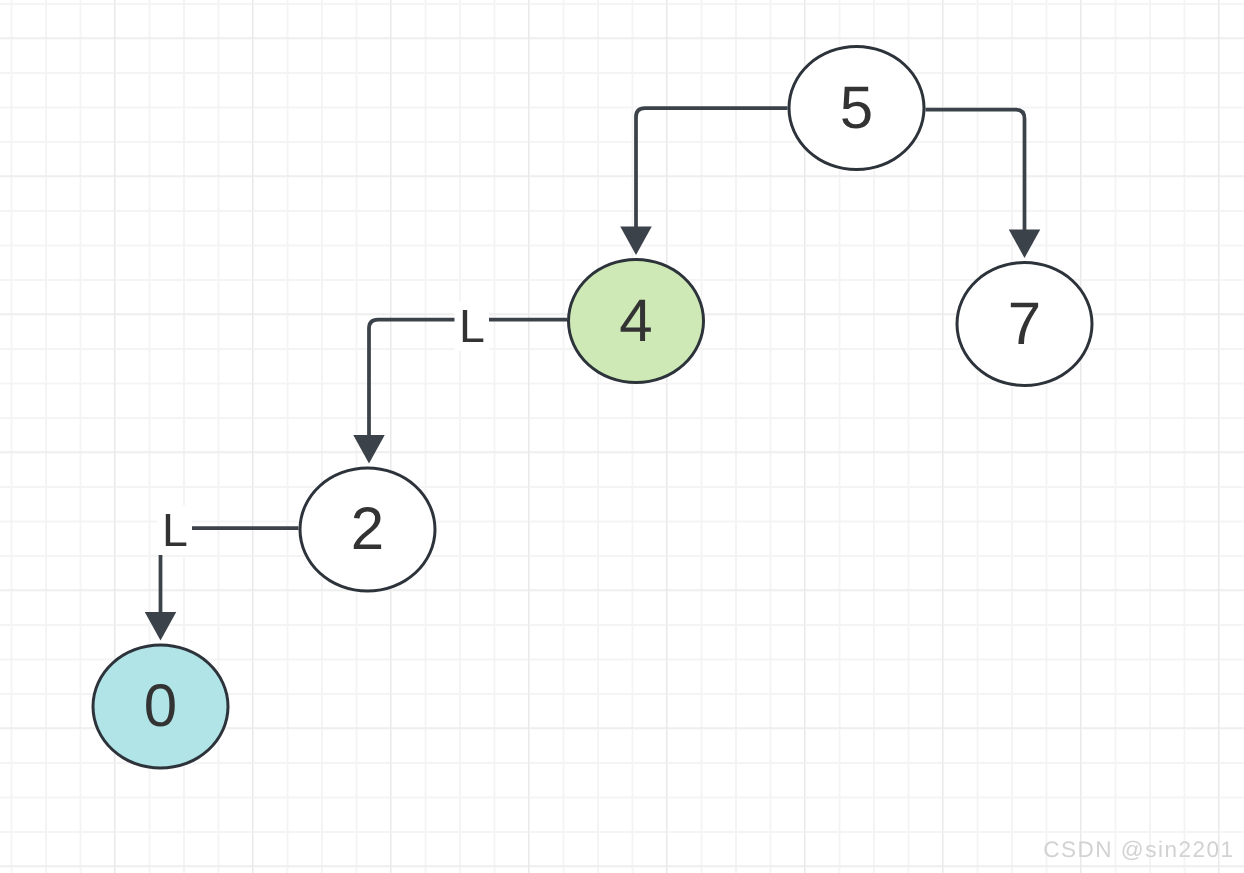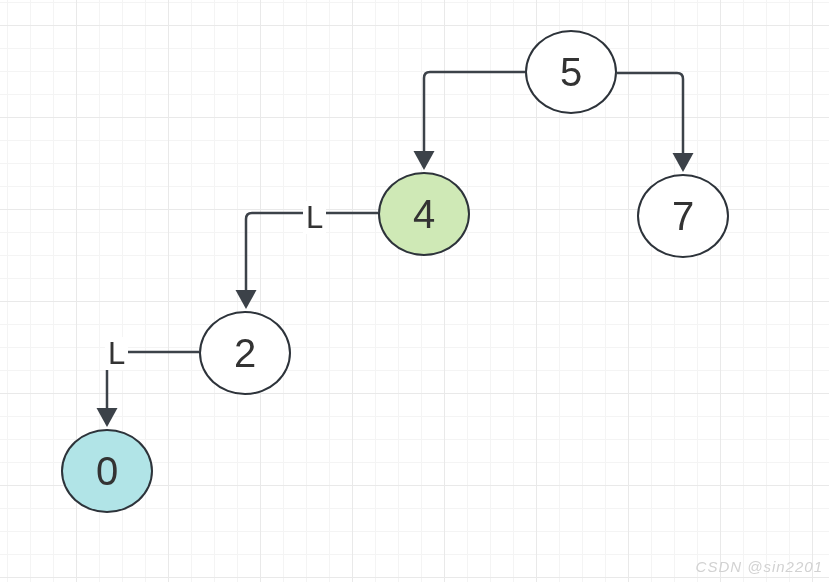--- a/index.html
+++ b/index.html
@@ -62,21 +62,20 @@
     text-align: center;
   }
   .watermark {
     position: absolute;
     right: 6px;
     bottom: 7px;
     font-size: 15px;
     letter-spacing: 1px;
     color: #d2d2d2;
     user-select: none;
-    font-style: italic;
   }
 </style>
 </head>
 <body>
 
 <div class="canvas">
 
   <svg class="edges-layer" viewBox="0 0 829 582" xmlns="http://www.w3.org/2000/svg">
 
     <g>

